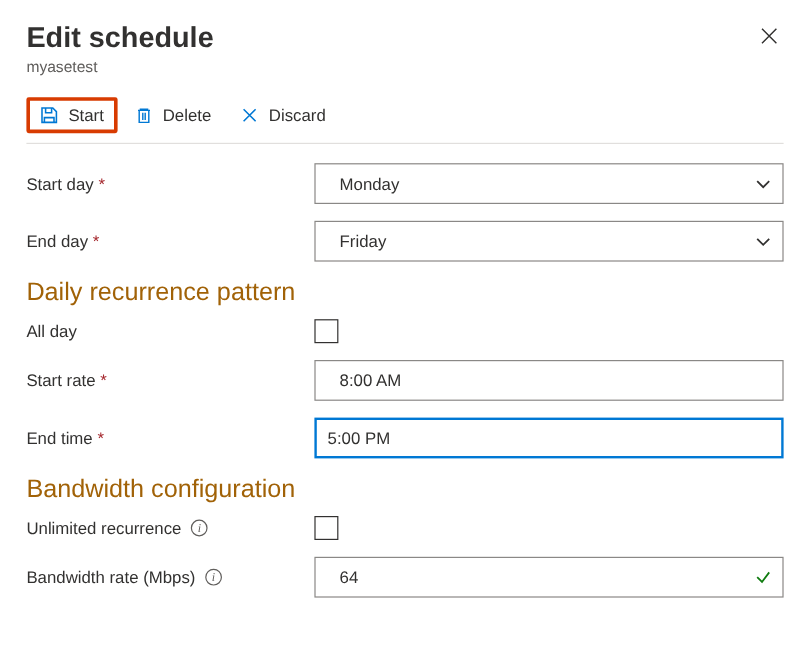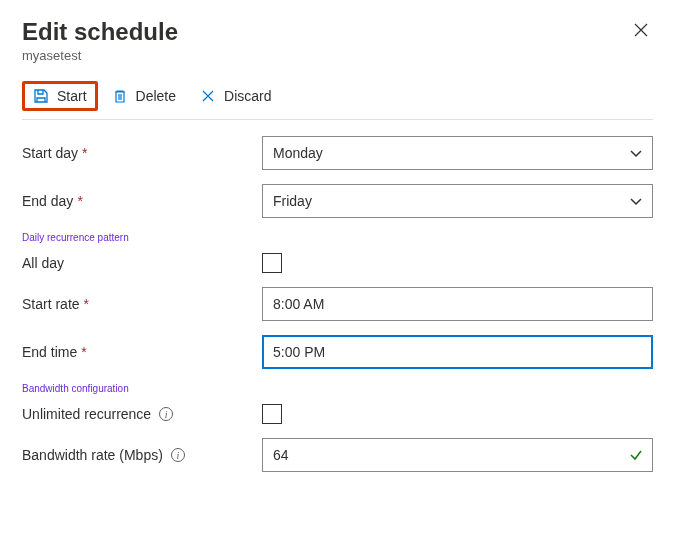--- a/index.html
+++ b/index.html
@@ -88,38 +88,38 @@
       font-size: 14px;
       color: #323130;
       display: flex;
       align-items: center;
       gap: 4px;
     }
     .required {
       color: #a4262c;
     }
     .section-header {
-      font-size: 10px;
-      color: #6d28d9;
+      font-size: 21px;
+      color: #a16207;
       margin-top: 12px;
       margin-bottom: 10px;
     }
     .form-control {
       flex: 1;
     }
     .select-wrap {
       position: relative;
       width: 100%;
     }
     .select-box, .text-input {
       width: 100%;
       height: 34px;
       border: 1px solid #8a8886;
       background: #ffffff;
-      padding: 0 10px;
+      padding: 0 20px;
       font-size: 14px;
       color: #323130;
       display: flex;
       align-items: center;
       cursor: pointer;
     }
     .chevron {
       position: absolute;
       right: 10px;
       top: 50%;

